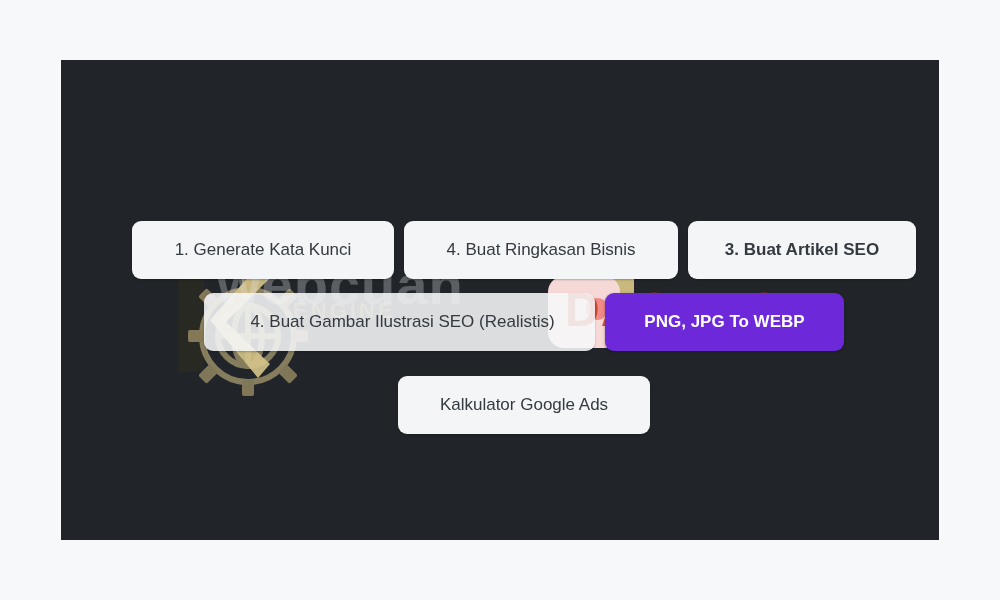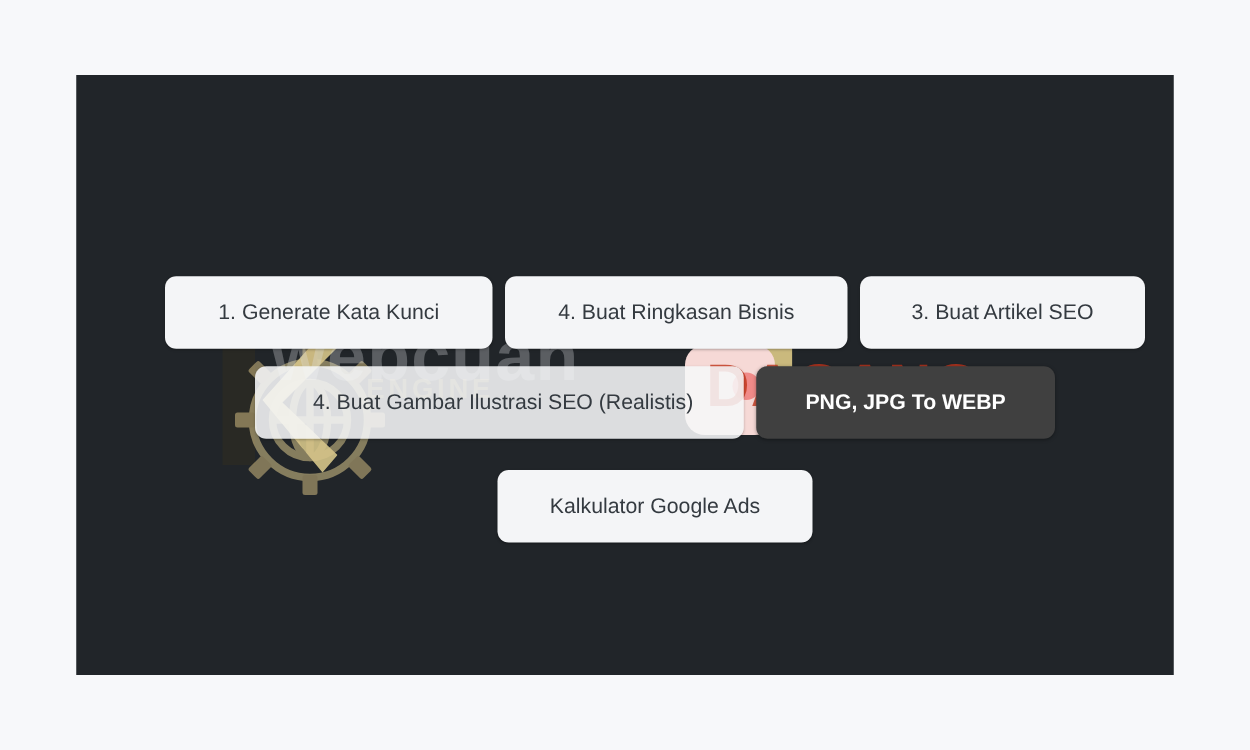--- a/index.html
+++ b/index.html
@@ -181,29 +181,29 @@
     display: flex;
     align-items: center;
     justify-content: center;
     box-shadow: 0 1px 2px rgba(0,0,0,0.25);
   }
   .tool-btn.translucent {
     background: rgba(246, 247, 248, 0.88);
     padding-left: 32px;
   }
   .tool-btn.danger {
-    background: #404040;
+    background: #6d28d9;
     color: #ffffff;
     font-weight: 700;
     box-shadow: 0 1px 3px rgba(0,0,0,0.35);
   }
 
   #btn-generate-kata-kunci { width: 262px; }
   #btn-ringkasan-bisnis    { width: 274px; }
-  #btn-artikel-seo         { width: 228px; }
+  #btn-artikel-seo         { width: 228px; font-weight: bold; }
   #btn-gambar-ilustrasi    { width: 391px; }
   #btn-png-jpg-webp        { width: 239px; }
   #btn-kalkulator-ads      { width: 252px; }
 </style>
 </head>
 <body>
 
 <div id="app-root">
 
   <div id="panel">

